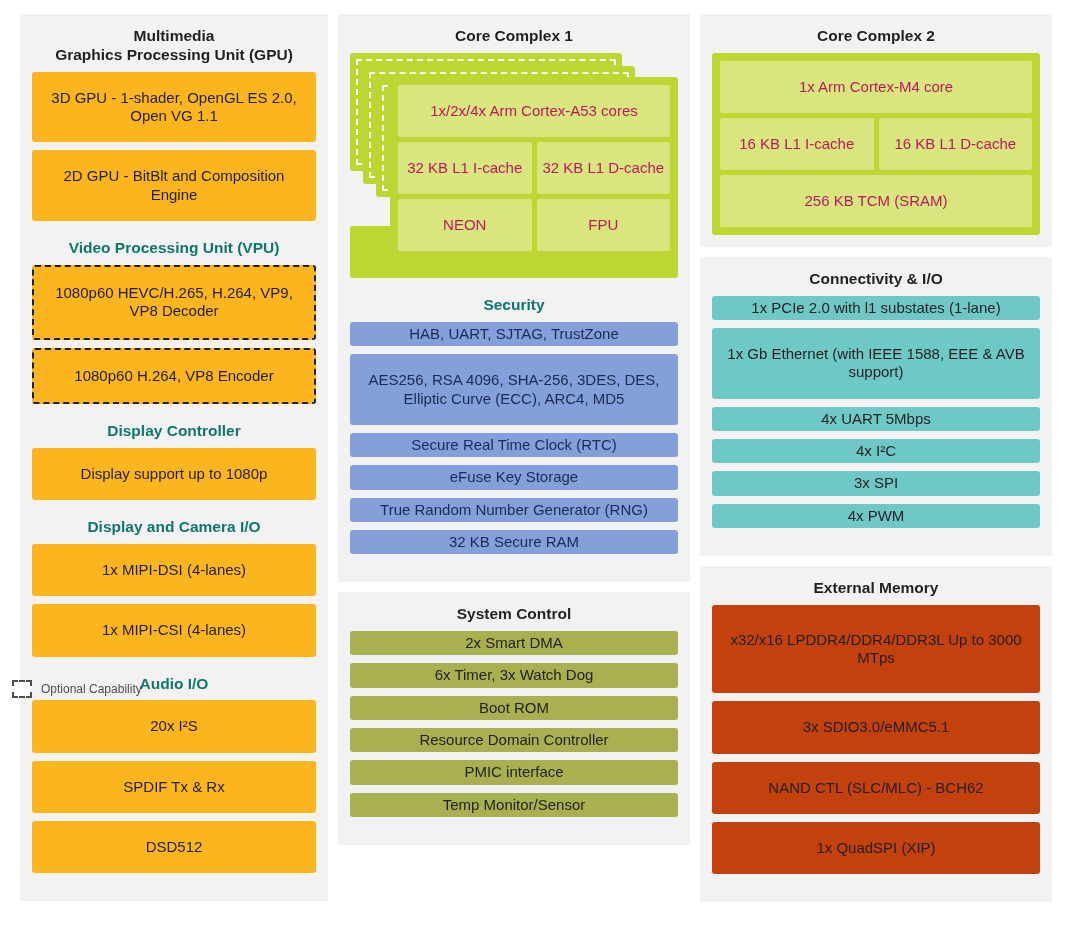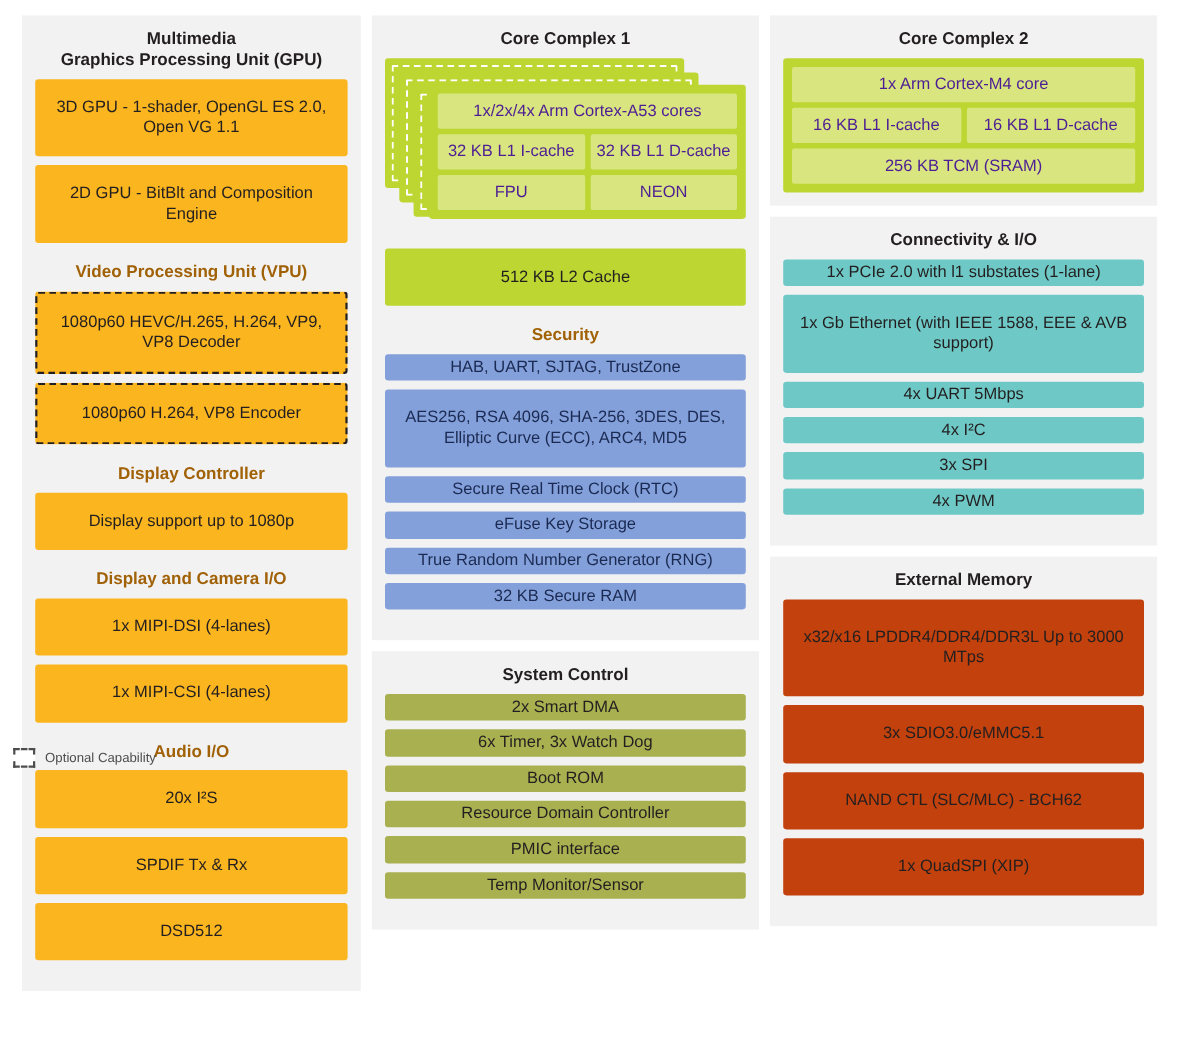--- a/index.html
+++ b/index.html
@@ -32,21 +32,21 @@
     font-weight:bold;
     font-size:15.5px;
     color:#231f20;
     padding:5px 0 7px 0;
     line-height:1.22;
   }
   .sub-title {
     text-align:center;
     font-weight:bold;
     font-size:15.5px;
-    color:#a16207;
+    color:#0f766e;
     padding:10px 0 7px 0;
     line-height:1.22;
   }
 
   .cell {
     border-radius:3px;
     text-align:center;
     font-size:15px;
     line-height:1.22;
     padding:3px 8px;
@@ -98,24 +98,24 @@
     width:288px;
     padding:8px;
     display:flex; flex-direction:column; gap:5px;
   }
   .cc-row { display:flex; gap:5px; }
   .cc-cell {
     background:#d9e57e;
     border-radius:2px;
     text-align:center;
     font-size:15px;
-    padding:7px 4px;
+    padding:17px 4px;
     flex:1;
     line-height:1.2;
-    color:#4c1d95;
+    color:#be185d;
   }
 
   
   .cc2-wrap {
     background:#bdd631;
     border-radius:3px;
     padding:8px;
     display:flex; flex-direction:column; gap:5px;
   }
 
@@ -170,22 +170,22 @@
         <div class="stack-card stack-ghost ghost1"></div>
         <div class="stack-card stack-ghost ghost2"></div>
         <div class="stack-card stack-ghost ghost3"></div>
         <div class="stack-card stack-front">
           <div class="cc-cell">1x/2x/4x Arm Cortex-A53 cores</div>
           <div class="cc-row">
             <div class="cc-cell">32 KB L1 I-cache</div>
             <div class="cc-cell">32 KB L1 D-cache</div>
           </div>
           <div class="cc-row">
+            <div class="cc-cell">NEON</div>
             <div class="cc-cell">FPU</div>
-            <div class="cc-cell">NEON</div>
           </div>
         </div>
       </div>
 
       <div class="cell green tall">512 KB L2 Cache</div>
 
       <div class="sub-title">Security</div>
       <div class="cell blue">HAB, UART, SJTAG, TrustZone</div>
       <div class="cell blue tall">AES256, RSA 4096, SHA-256, 3DES, DES, Elliptic Curve (ECC), ARC4, MD5</div>
       <div class="cell blue">Secure Real Time Clock (RTC)</div>

